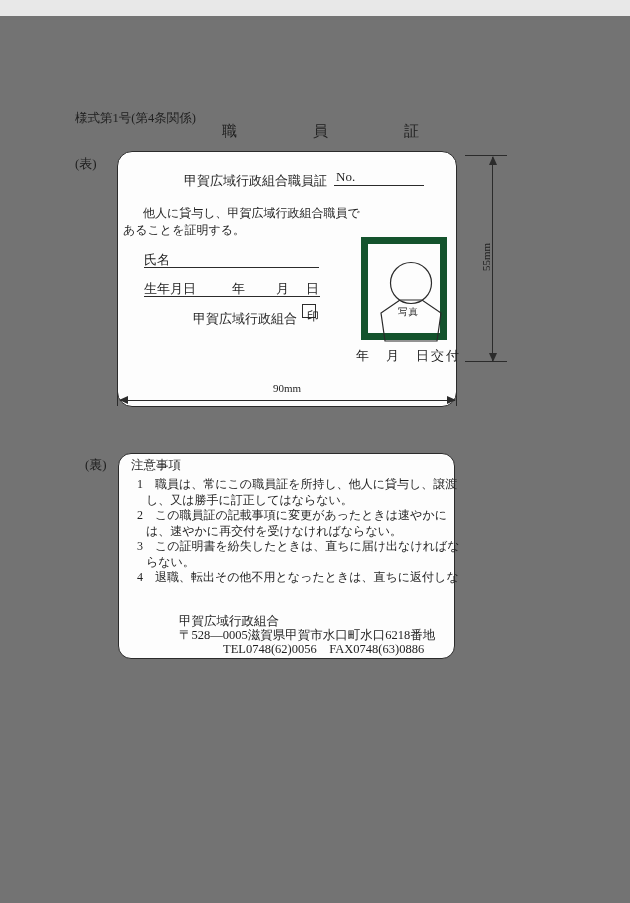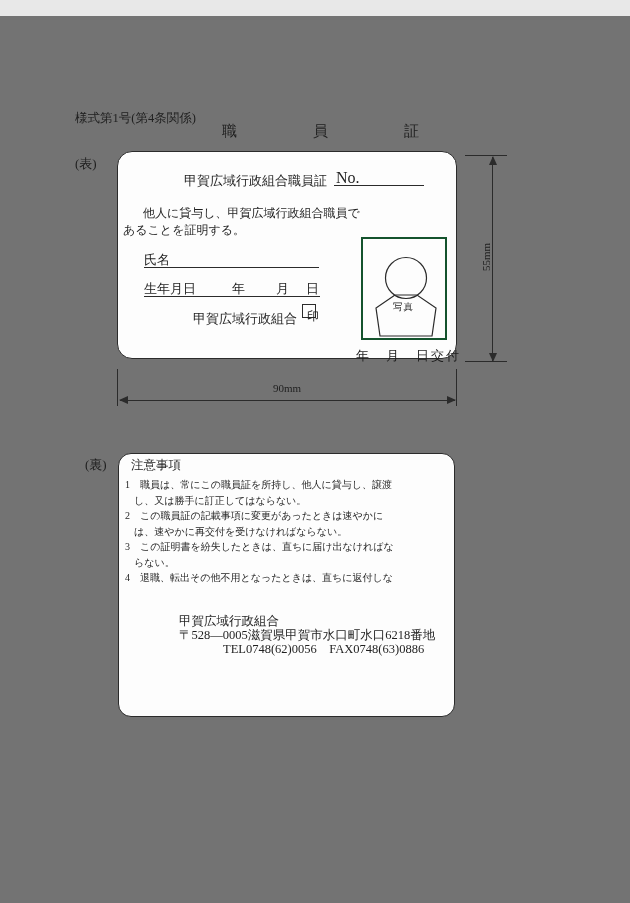--- a/index.html
+++ b/index.html
@@ -11,51 +11,51 @@
   }
   .abs { position:absolute; white-space:nowrap; }
 
   .form-label { left:75px; top:94px; font-size:12.5px; }
   .doc-title  { left:222px; top:106px; font-size:15px; letter-spacing:76px; }
   .side-label { font-size:13px; }
 
   .card {
     position:absolute; border:1.3px solid #2b2b2b; background:#fdfdfd;
   }
-  .front-card { left:117px; top:135px; width:340px; height:208px; border-radius:15px; }
-  .back-card  { left:118px; top:437px; width:337px; height:264px; border-radius:13px;padding-left:16px; }
+  .front-card { left:117px; top:135px; width:340px; height:256px; border-radius:15px; }
+  .back-card  { left:118px; top:437px; width:337px; height:206px; border-radius:13px;padding-left:16px; }
 
   .fc-title { left:66px; top:20px; font-size:13px; }
-  .fc-no    { left:216px; top:13px; width:90px; height:21px; border-bottom:1px solid #2b2b2b; font-size:16px; }
+  .fc-no    { left:216px; top:13px; width:90px; height:21px; border-bottom:1px solid #2b2b2b; font-size:13px; }
   .fc-no span { position:absolute; left:2px; top:4px; }
   .fc-body  { left:5px; top:53px; font-size:12px; line-height:17px; }
   .fc-body .indent { text-indent:20px; }
   .u-row { border-bottom:1px solid #2b2b2b; height:20px; font-size:13px; }
   .fc-name-row  { left:26px; top:96px;  width:175px; }
   .fc-birth-row { left:26px; top:125px; width:176px; }
   .u-row span { position:absolute; top:3px; }
   .fc-org   { left:75px; top:158px; font-size:13px; }
   .seal-box { left:184px; top:152px; width:14px; height:14px; border:1px solid #2b2b2b; }
   .seal-char{ left:189px; top:156px; font-size:12px; }
-  .photo-box{ left:243px; top:85px; width:86px; height:103px; border:2px solid #14532d; }
+  .photo-box{ left:243px; top:85px; width:86px; height:103px; border:7px solid #14532d; }
   .photo-label { left:30px; top:62px; font-size:9.5px; letter-spacing:1px; }
   .fc-issue { left:238px; top:195px; font-size:13px; letter-spacing:2px; }
 
   .line { position:absolute; background:#2b2b2b; }
   .arrow { position:absolute; width:0; height:0; }
   .arrow-up    { border-left:4px solid transparent; border-right:4px solid transparent; border-bottom:9px solid #2b2b2b; }
   .arrow-down  { border-left:4px solid transparent; border-right:4px solid transparent; border-top:9px solid #2b2b2b; }
   .arrow-left  { border-top:4px solid transparent; border-bottom:4px solid transparent; border-right:9px solid #2b2b2b; }
   .arrow-right { border-top:4px solid transparent; border-bottom:4px solid transparent; border-left:9px solid #2b2b2b; }
   .dim-label { font-size:11px; font-family:"Liberation Serif","DejaVu Serif",serif; }
   .dim-v-label { left:464px; top:235px; width:44px; text-align:center; transform:rotate(-90deg); }
   .dim-h-label { left:247px; top:366px; width:80px; text-align:center; }
 
   .bc-header { left:12px; top:3px; font-size:12.5px; }
-  .bc-notes  { left:6px; top:23px; font-size:10px; line-height:15.5px; }
+  .bc-notes  { left:18px; top:23px; font-size:12px; line-height:15.5px; }
   .bc-notes .n-cont { margin-left:9px; }
   .bc-org    { left:60px; top:159px; font-size:12.5px; }
   .bc-addr   { left:60px; top:173px; font-size:12.5px; }
   .bc-tel    { left:104px; top:187px; font-size:12.5px; }
 </style>
 </head>
 <body>
 
 <div class="page">
 

